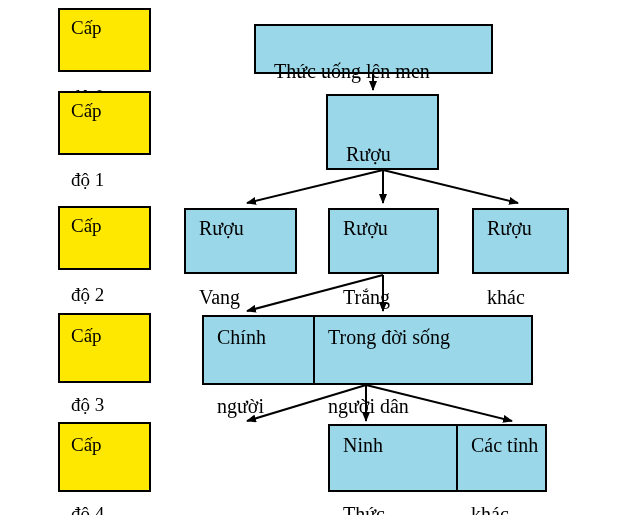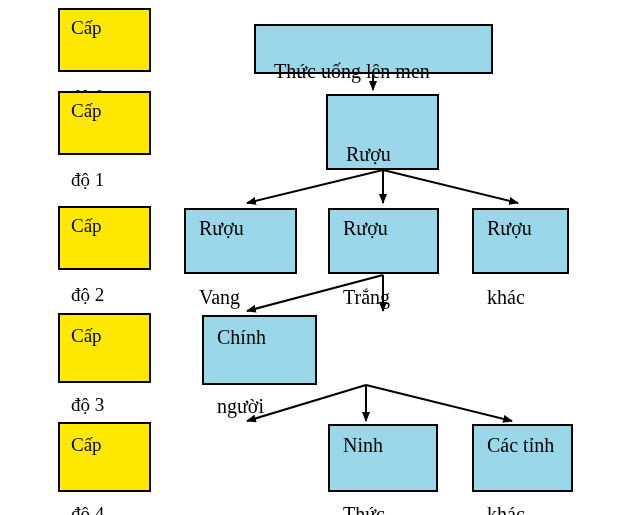--- a/index.html
+++ b/index.html
@@ -130,25 +130,29 @@
   <div class="node topic" style="left:472px; top:208px; width:97px; height:66px;">
     <span class="node-line">Rượu</span>
     <span class="node-line">khác</span>
   </div>
 
   <div class="node topic" style="left:202px; top:315px; width:115px; height:70px;">
     <span class="node-line">Chính</span>
     <span class="node-line">người</span>
   </div>
 
+  <div class="node topic" style="left:313px; top:315px; width:220px; height:70px;">
+    <span class="node-line">Trong đời sống</span>
+    <span class="node-line">người dân</span>
+  </div>
 
 
-  <div class="node topic" style="left:328px; top:424px; width:110px; height:68px;">
+  <div class="node topic" style="left:328px; top:424px; width:132px; height:68px;">
     <span class="node-line">Ninh</span>
     <span class="node-line">Thức</span>
   </div>
 
-  <div class="node topic" style="left:472px; top:424px; width:101px; height:68px;">
+  <div class="node topic" style="left:456px; top:424px; width:91px; height:68px;">
     <span class="node-line">Các tỉnh</span>
     <span class="node-line">khác</span>
   </div>
 
 </div>
 
 </body></html>

